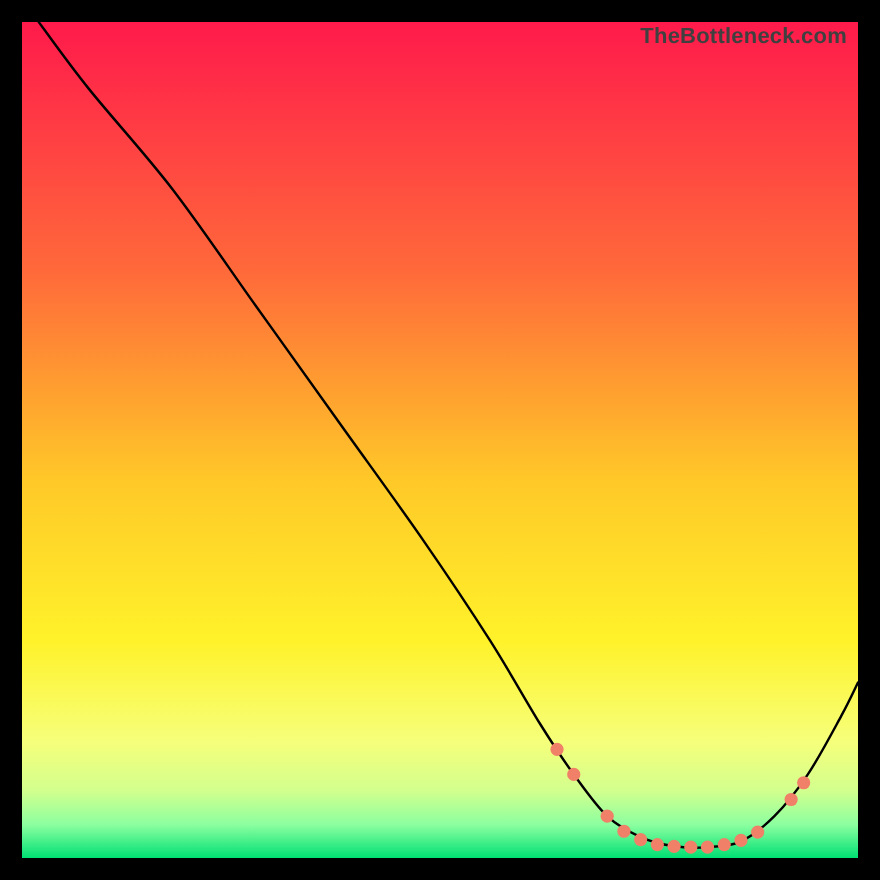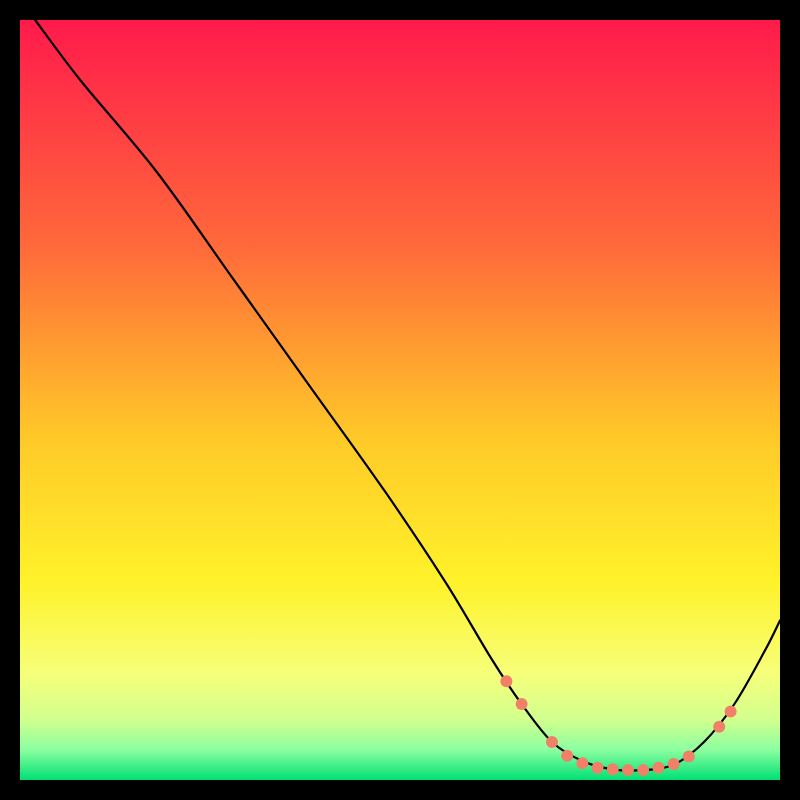--- a/index.html
+++ b/index.html
@@ -36,20 +36,21 @@
     top: 0;
     width: 760px;
     height: 760px;
     display: block;
   }
 </style>
 </head>
 <body>
 
 <div class="frame">
+  <div class="watermark">TheBottleneck.com</div>
   <svg class="plot" viewBox="0 0 760 760" preserveAspectRatio="none">
     <defs>
       <linearGradient id="bg-grad" x1="0" y1="0" x2="0" y2="1">
           <stop offset="0%" stop-color="#ff1a4b"></stop>
           <stop offset="30%" stop-color="#ff6a3a"></stop>
           <stop offset="55.00000000000001%" stop-color="#ffc928"></stop>
           <stop offset="74%" stop-color="#fff22a"></stop>
           <stop offset="86%" stop-color="#f6ff7a"></stop>
           <stop offset="92%" stop-color="#d2ff8e"></stop>
           <stop offset="96%" stop-color="#8cffa0"></stop>

